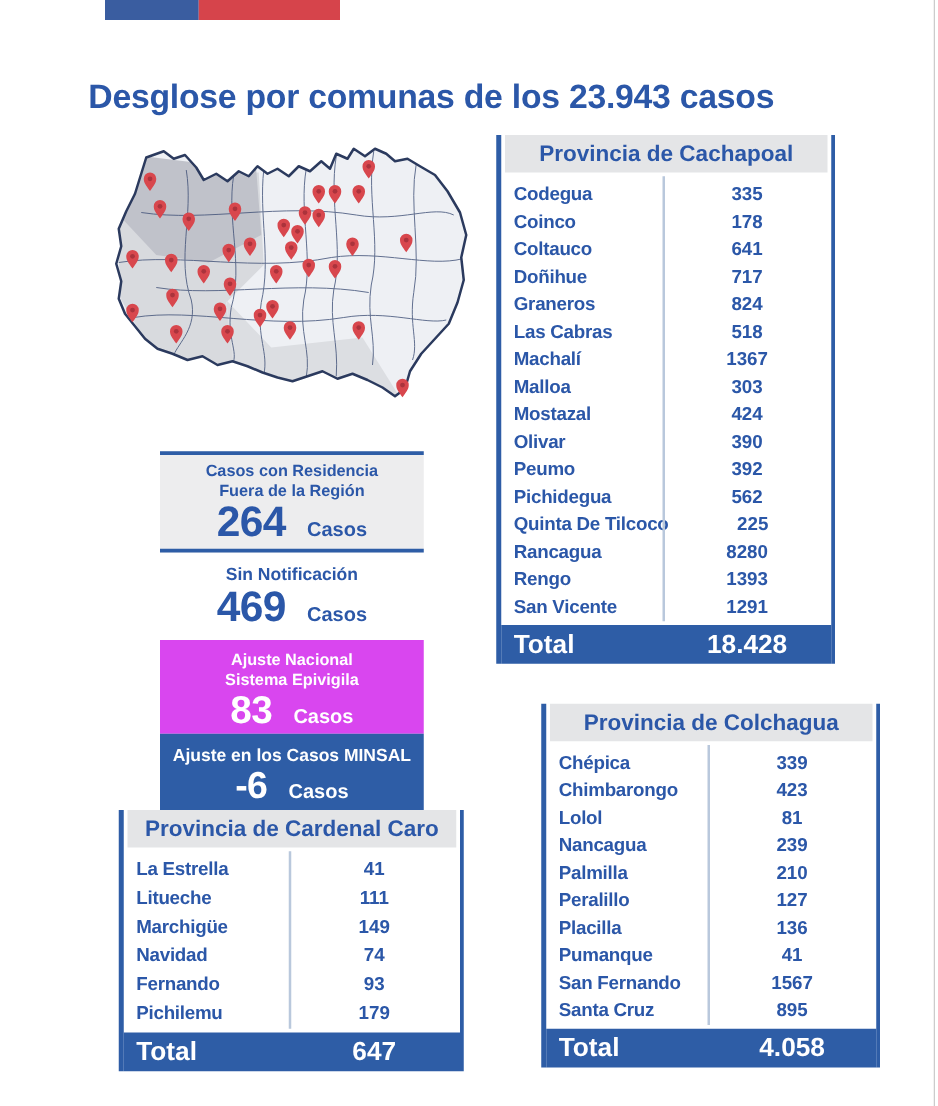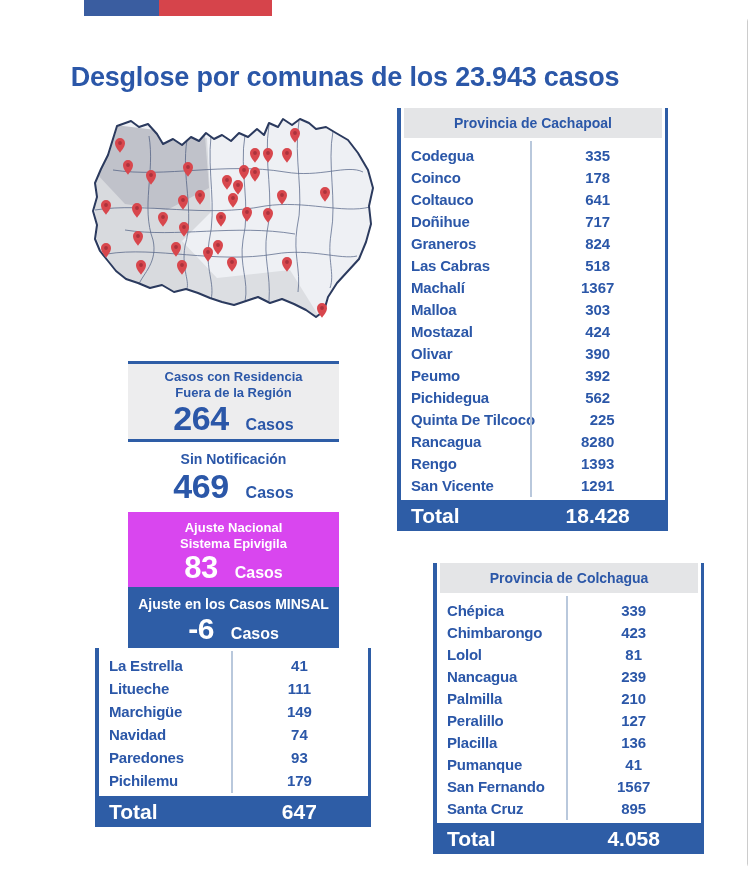--- a/index.html
+++ b/index.html
@@ -1,19 +1,18 @@
 <!DOCTYPE html>
 <html><head>
 <meta charset="utf-8">
 <style>
   html,body{margin:0;padding:0;background:#ffffff;}
   .canvas{
     position:relative;width:750px;height:885px;background:#ffffff;overflow:hidden;
     font-family:"Liberation Sans", sans-serif;
-    border-radius:32px;
   }
   
   .flag{position:absolute;top:0;left:84px;height:16px;display:flex;}
   .flag-blue{width:75px;height:16px;background:#3a5da0;}
   .flag-red{width:113px;height:16px;background:#d6444b;}
   
   .title{
     position:absolute;top:62px;left:45px;width:600px;text-align:center;
     font-size:27px;font-weight:800;color:#2b57a8;letter-spacing:-.2px;
   }
@@ -42,21 +41,21 @@
   
   .panel{
     position:absolute;border-left:4px solid #2e5da6;border-right:3px solid #2e5da6;
     box-sizing:border-box;background:#ffffff;
   }
   .panel-cachapoal{left:397px;top:108px;width:271px;}
   .panel-colchagua{left:397px;top:563px;width:271px;margin-left:36px;}
   .panel-cardenal{left:95px;top:648px;width:276px;}
   .t-header{
     margin:0 3px;height:30px;background:#e4e5e7;display:flex;align-items:center;justify-content:center;
-    font-size:14px;font-weight:800;color:#2b57a8;
+    font-size:18px;font-weight:800;color:#2b57a8;
   }
   .t-body{position:relative;padding:6px 0 4px;}
   .t-body::before{
     content:"";position:absolute;left:49%;top:3px;bottom:3px;width:2px;background:#b9c8dc;
   }
   .row{display:flex;height:22px;align-items:center;}
   .panel-cardenal .row{height:23px;}
   .row-name{
     flex:0 0 49%;box-sizing:border-box;padding-left:10px;font-size:15px;font-weight:700;
     color:#2b57a8;white-space:nowrap;letter-spacing:-.2px;
@@ -340,20 +339,21 @@
           <span class="row-value">895</span>
         </div>
       </div>
     <div class="t-total">
       <span class="total-label">Total</span>
       <span class="total-value">4.058</span>
     </div>
   </div>
 
   <div class="panel panel-cardenal">
+    <div class="t-header">Provincia de Cardenal Caro</div>
     <div class="t-body">
 
         <div class="row">
           <span class="row-name">La Estrella</span>
           <span class="row-value">41</span>
         </div>
 
         <div class="row">
           <span class="row-name">Litueche</span>
           <span class="row-value">111</span>
@@ -363,21 +363,21 @@
           <span class="row-name">Marchigüe</span>
           <span class="row-value">149</span>
         </div>
 
         <div class="row">
           <span class="row-name">Navidad</span>
           <span class="row-value">74</span>
         </div>
 
         <div class="row">
-          <span class="row-name">Paredones</span>
+          <span class="row-name">Fernando</span>
           <span class="row-value">93</span>
         </div>
 
         <div class="row">
           <span class="row-name">Pichilemu</span>
           <span class="row-value">179</span>
         </div>
       </div>
     <div class="t-total">
       <span class="total-label">Total</span>

